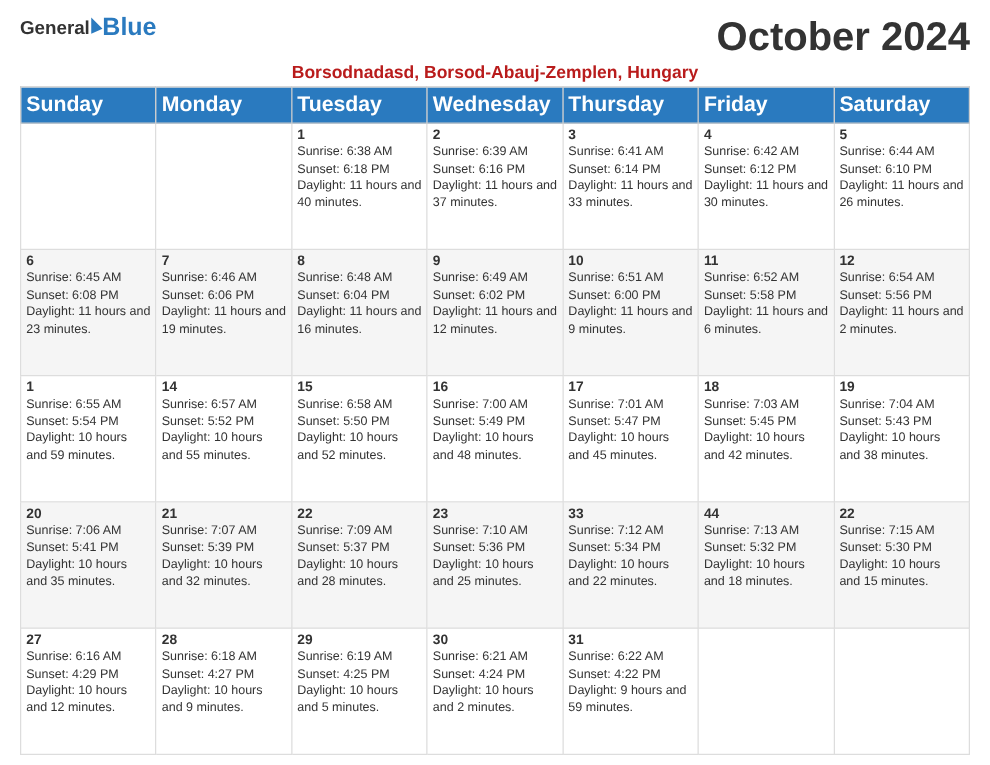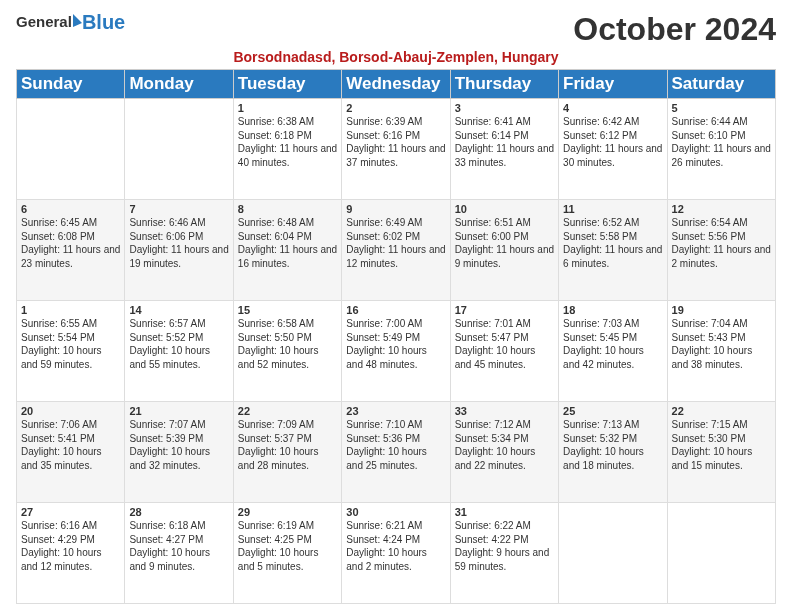--- a/index.html
+++ b/index.html
@@ -241,21 +241,21 @@
           </td>
           <td>
             <span class="day-number">23</span>
             <div class="day-detail">Sunrise: 7:10 AM<br>Sunset: 5:36 PM<br>Daylight: 10 hours and 25 minutes.</div>
           </td>
           <td>
             <span class="day-number">33</span>
             <div class="day-detail">Sunrise: 7:12 AM<br>Sunset: 5:34 PM<br>Daylight: 10 hours and 22 minutes.</div>
           </td>
           <td>
-            <span class="day-number">25</span>
+            <span class="day-number">44</span>
             <div class="day-detail">Sunrise: 7:13 AM<br>Sunset: 5:32 PM<br>Daylight: 10 hours and 18 minutes.</div>
           </td>
           <td>
             <span class="day-number">22</span>
             <div class="day-detail">Sunrise: 7:15 AM<br>Sunset: 5:30 PM<br>Daylight: 10 hours and 15 minutes.</div>
           </td>
         </tr>
         <tr>
           <td>
             <span class="day-number">27</span>

